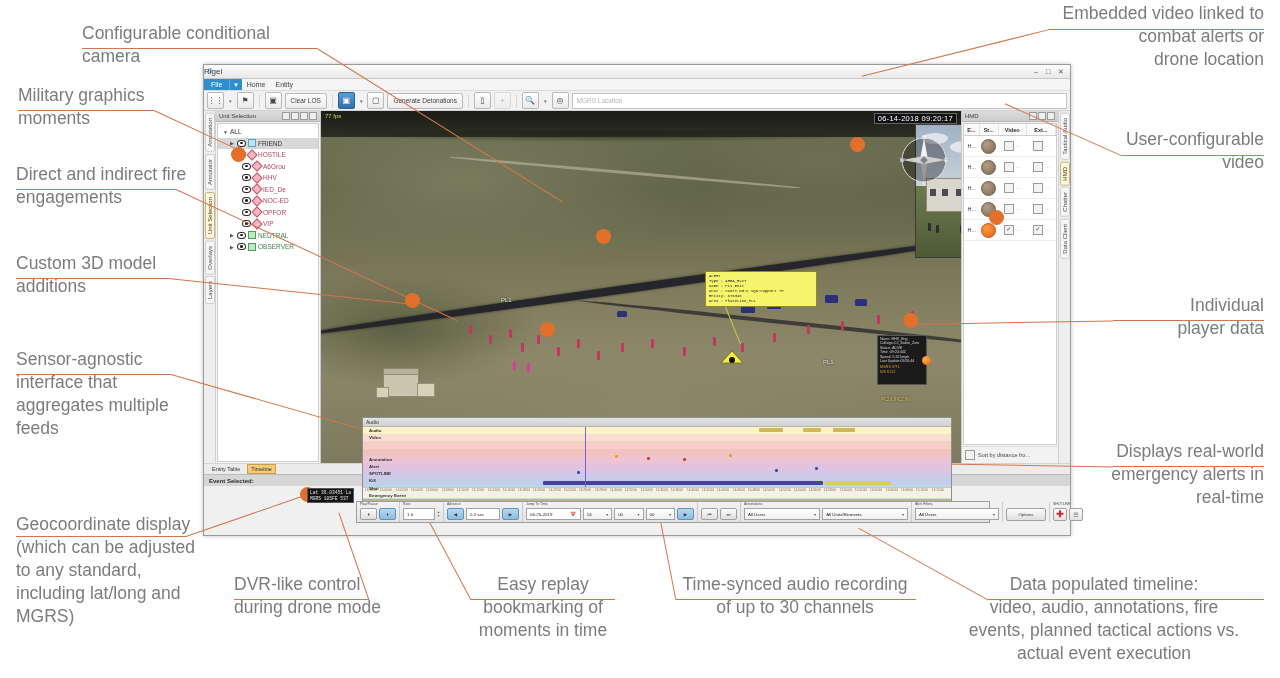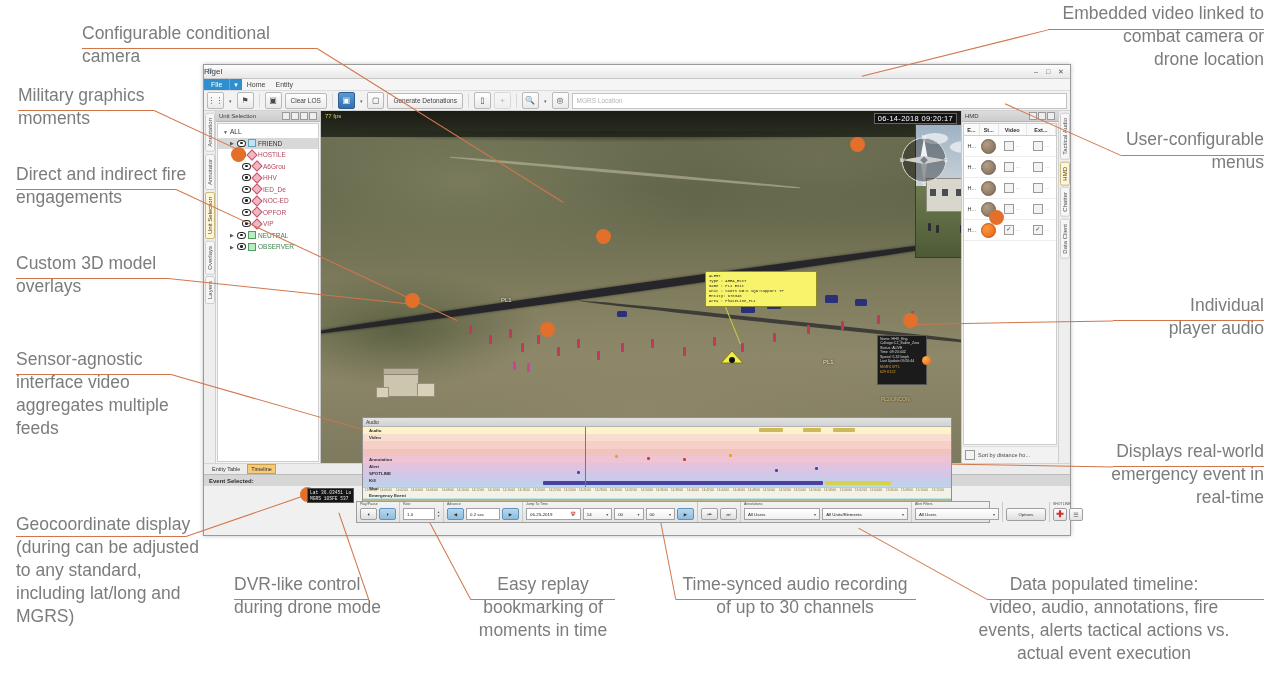--- a/index.html
+++ b/index.html
@@ -757,74 +757,74 @@
     </div>
   </div>
 </div>
 
 <div class="callout" style="left:82px;top:22px;width:250px;">Configurable conditional camera</div>
 <div class="ul" style="left:82px;top:48px;width:235px;"></div>
 <div class="lead" style="left:317px;top:48px;width:290px;transform:rotate(32deg);"></div>
 <div class="dot" style="left:596px;top:229px;"></div>
 
 <div class="callout r" style="left:1020px;top:2px;width:244px;">Embedded video linked to
-combat camera or
+combat alerts or
 drone location</div>
 <div class="ul" style="left:1048px;top:29px;width:216px;"></div>
 <div class="lead" style="left:1048px;top:29px;width:192px;transform:rotate(166deg);"></div>
 <div class="dot" style="left:850px;top:137px;"></div>
 
 <div class="callout" style="left:18px;top:84px;width:190px;">Military graphics
 moments</div>
 <div class="ul" style="left:18px;top:110px;width:136px;"></div>
 <div class="lead" style="left:154px;top:110px;width:95px;transform:rotate(25deg);"></div>
 <div class="dot" style="left:231px;top:147px;"></div>
 
 <div class="callout r" style="left:1060px;top:128px;width:204px;">User-configurable
-menus</div>
+video</div>
 <div class="ul" style="left:1122px;top:155px;width:142px;"></div>
 <div class="lead" style="left:1122px;top:155px;width:128px;transform:rotate(204deg);"></div>
 <div class="dot" style="left:989px;top:210px;"></div>
 
 <div class="callout" style="left:16px;top:163px;width:210px;">Direct and indirect fire
 engagements</div>
 <div class="ul" style="left:16px;top:189px;width:160px;"></div>
 <div class="lead" style="left:176px;top:189px;width:310px;transform:rotate(25deg);"></div>
 <div class="dot" style="left:540px;top:322px;"></div>
 
 <div class="callout" style="left:16px;top:252px;width:200px;">Custom 3D model
-overlays</div>
+additions</div>
 <div class="ul" style="left:16px;top:278px;width:152px;"></div>
 <div class="lead" style="left:168px;top:278px;width:250px;transform:rotate(6deg);"></div>
 <div class="dot" style="left:405px;top:293px;"></div>
 
 <div class="callout r" style="left:1060px;top:294px;width:204px;">Individual
-player audio</div>
+player data</div>
 <div class="ul" style="left:1113px;top:320px;width:151px;"></div>
 <div class="lead" style="left:1113px;top:320px;width:200px;transform:rotate(179deg);"></div>
 <div class="dot" style="left:903px;top:313px;"></div>
 
 <div class="callout" style="left:16px;top:348px;width:200px;">Sensor-agnostic
-interface video
+interface that
 aggregates multiple
 feeds</div>
 <div class="ul" style="left:16px;top:374px;width:155px;"></div>
 <div class="lead" style="left:171px;top:374px;width:210px;transform:rotate(16deg);"></div>
 <div class="dot" style="left:374px;top:429px;"></div>
 
 <div class="callout r" style="left:1000px;top:440px;width:264px;">Displays real-world
-emergency event in
+emergency alerts in
 real-time</div>
 <div class="ul" style="left:1113px;top:466px;width:151px;"></div>
 <div class="lead" style="left:1113px;top:466px;width:200px;transform:rotate(181deg);"></div>
 <div class="dot" style="left:913px;top:455px;"></div>
 <div class="dot" style="left:850px;top:457px;"></div>
 
 <div class="callout" style="left:16px;top:513px;width:220px;">Geocoordinate display
-(during can  be adjusted
+(which can  be adjusted
 to any standard,
 including lat/long and
 MGRS)</div>
 <div class="ul" style="left:16px;top:536px;width:170px;"></div>
 <div class="lead" style="left:186px;top:536px;width:128px;transform:rotate(-19deg);"></div>
 <div class="dot" style="left:300px;top:487px;"></div>
 
 <div class="callout" style="left:234px;top:573px;width:200px;">DVR-like control
 during drone mode</div>
 <div class="ul" style="left:234px;top:599px;width:135px;"></div>
@@ -839,16 +839,16 @@
 <div class="dot" style="left:421px;top:508px;"></div>
 
 <div class="callout c" style="left:670px;top:573px;width:250px;">Time-synced audio recording
 of up to 30 channels</div>
 <div class="ul" style="left:676px;top:599px;width:240px;"></div>
 <div class="lead" style="left:676px;top:599px;width:174px;transform:rotate(-101deg);"></div>
 <div class="dot" style="left:641px;top:424px;"></div>
 
 <div class="callout c" style="left:940px;top:573px;width:328px;">Data populated timeline:
 video, audio, annotations, fire
-events, alerts tactical actions vs.
+events, planned tactical actions vs.
 actual event execution</div>
 <div class="ul" style="left:988px;top:599px;width:276px;"></div>
 <div class="lead" style="left:988px;top:599px;width:148px;transform:rotate(-151deg);"></div>
 
 </body></html>

